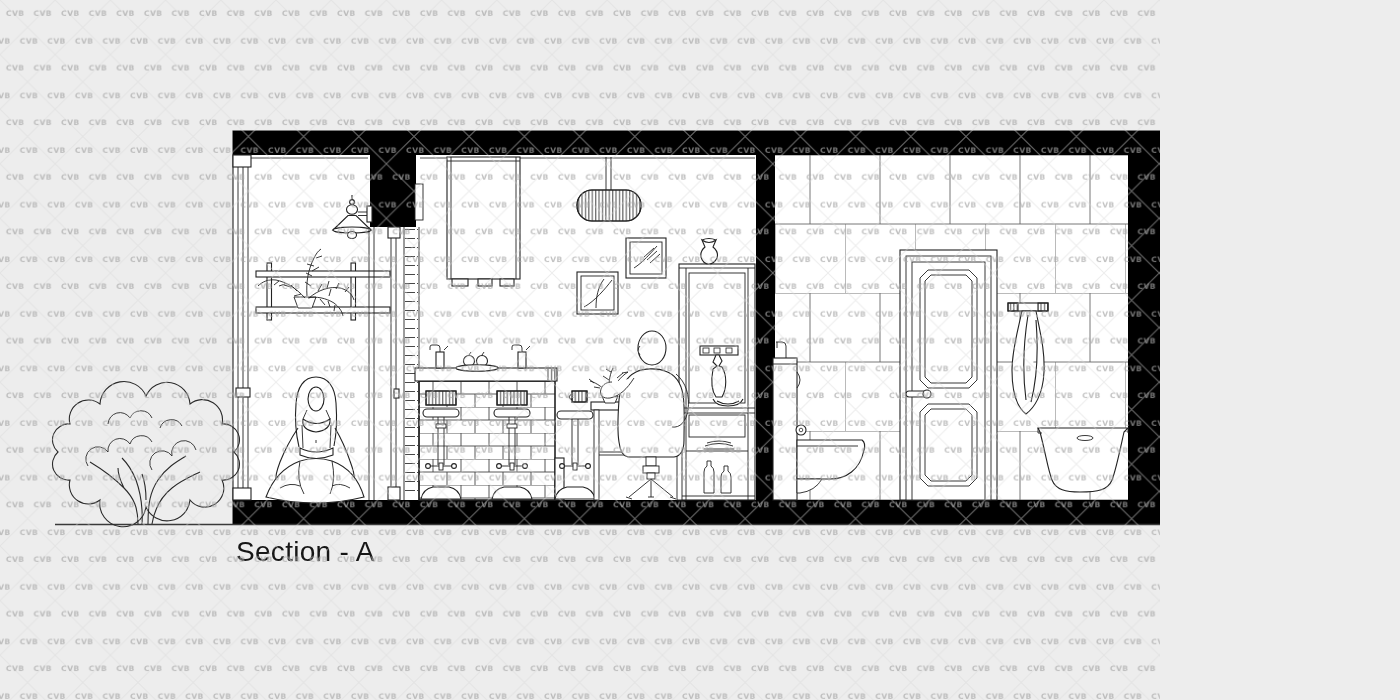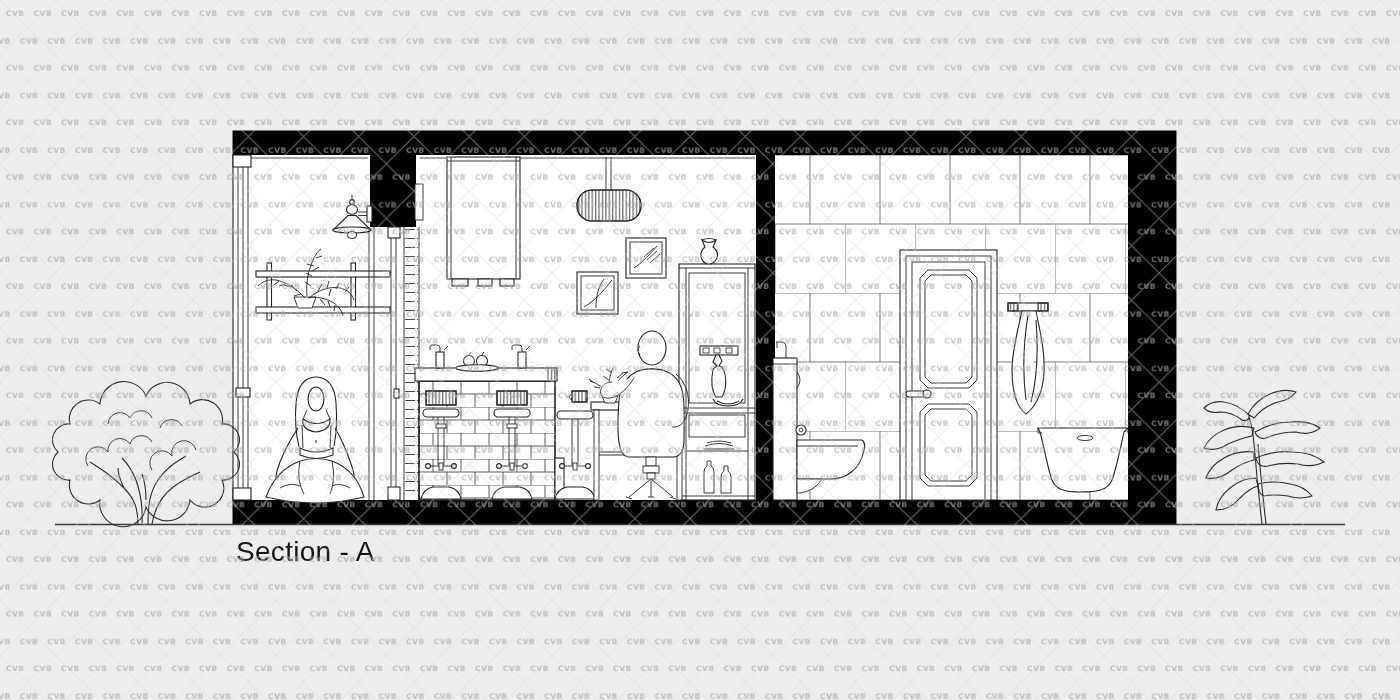--- a/index.html
+++ b/index.html
@@ -1,16 +1,16 @@
 <!DOCTYPE html>
 <html><head>
 <meta charset="utf-8">
 <style>
   html,body{margin:0;padding:0;background:#ededed;}
-  .stage{position:relative;width:1400px;height:700px;background:#be185d;overflow:hidden;
+  .stage{position:relative;width:1160px;height:700px;background:#be185d;overflow:hidden;
          font-family:"Liberation Sans", sans-serif;}
   svg{display:block}
   .wmtext{font-family:"DejaVu Sans", sans-serif;font-size:7.5px;font-weight:bold;letter-spacing:.5px;}
   .lbl{font-family:"Liberation Sans", sans-serif;font-size:28px;letter-spacing:.3px;}
 </style>
 </head>
 <body>
 
 <div class="stage">
 <svg width="1400" height="700" viewBox="0 0 1400 700">

